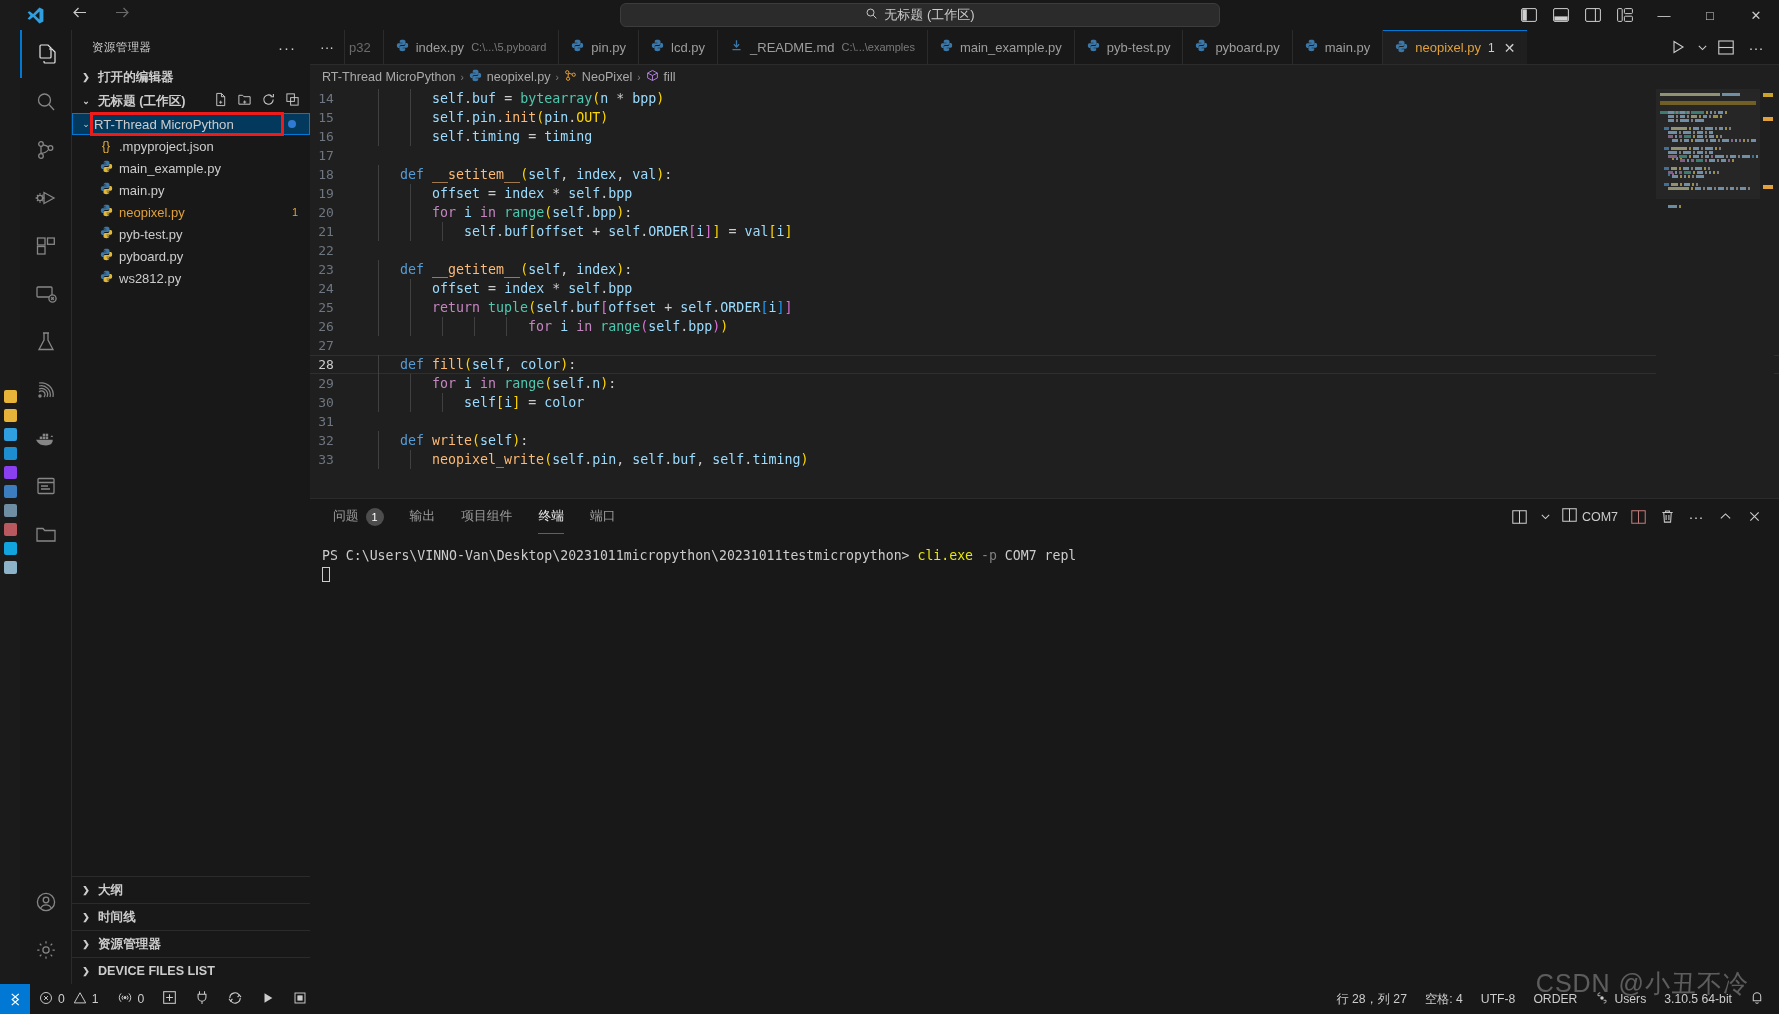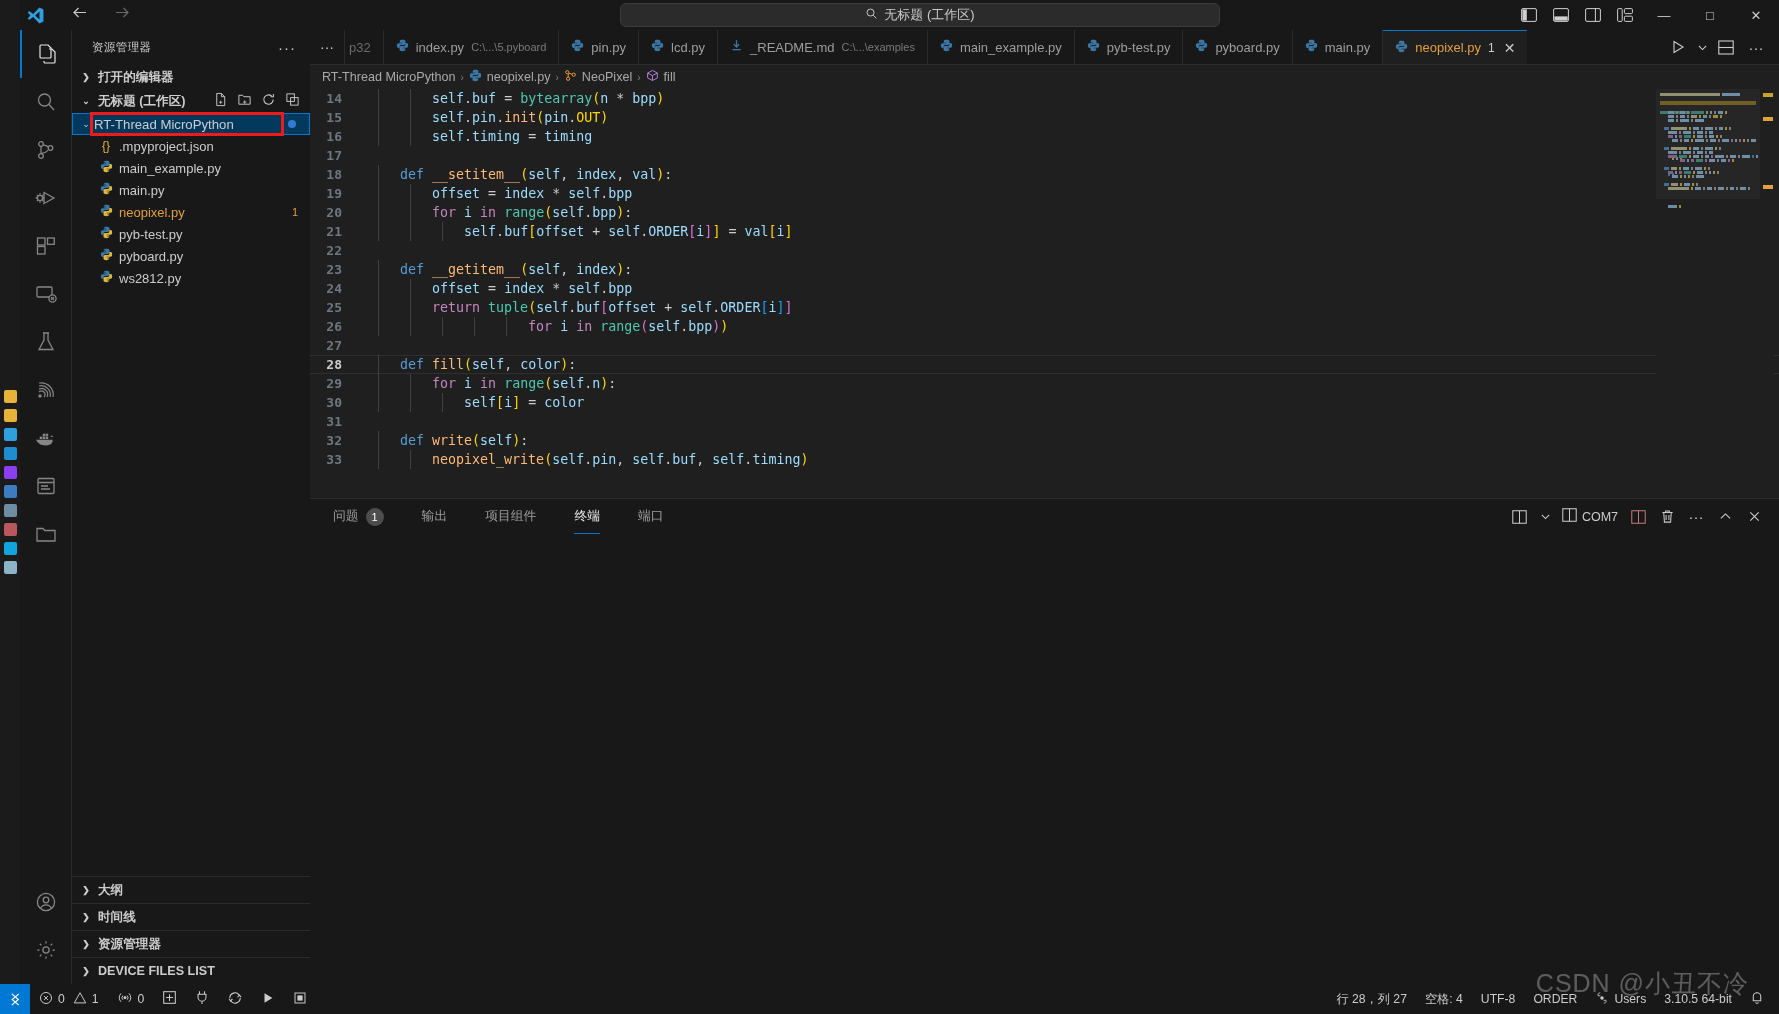--- a/index.html
+++ b/index.html
@@ -86,22 +86,22 @@
     padding-left:12px; font-size:12.6px; color:#a9a9a9; background:#1f1f1f; }
   .bc-sep { color:#808080; font-size:10px; }
   .bc-item { display:flex; align-items:center; gap:5px; }
 
   
   .code-wrap { position:relative; height:468px; background:#1f1f1f; overflow:hidden; }
   .code { font-family:"DejaVu Sans Mono", monospace; font-size:13.3px; line-height:19px;
     white-space:pre; }
   .cl { height:19px; display:flex; align-items:center; position:relative; }
   .cl.current { background:#1f1f1f; box-shadow: inset 0 1px 0 #2f2f2f, inset 0 -1px 0 #2f2f2f; }
-  .ln { width:58px; text-align:right; padding-right:26px; color:#6e7681;
-    font-family:"DejaVu Sans Mono", monospace; font-size:13px; flex:0 0 auto;font-weight:bold; }
+  .ln { width:58px; text-align:center; padding-right:26px; color:#6e7681;
+    font-family:"DejaVu Sans Mono", monospace; font-size:13px; flex:0 0 auto; }
   .cl.current .ln { color:#cccccc; }
   .ctext { flex:1; }
   .igd { display:inline-block; width:0; border-left:1px solid #404040; height:19px;
     vertical-align:top; position:absolute; }
   .minimap { position:absolute; right:19px; top:0; width:104px; height:468px;
     background:#1f1f1f; overflow:hidden; }
   .mm-line { height:3px; margin-bottom:1px; }
   .mm-seg { display:inline-block; height:3px; margin-right:2px; vertical-align:top; }
   .mm-slider { position:absolute; left:0; top:0; width:104px; height:110px; background:rgba(255,255,255,.035); }
   .ov-ruler { position:absolute; right:5px; top:0; width:14px; height:468px; background:#1f1f1f; }
@@ -110,21 +110,21 @@
 
   
   .t-kw { color:#c586c0; } .t-def { color:#569cd6; } .t-fn { color:#fdba74; }
   .t-cls { color:#4ec9b0; } .t-var { color:#9cdcfe; } .t-prop { color:#9cdcfe; }
   .t-punc { color:#cccccc; } .t-br1 { color:#ffd700; } .t-br2 { color:#da70d6; }
   .t-br3 { color:#179fff; } .t-op { color:#cccccc; } .t-self { color:#9cdcfe; }
 
   
   .panel { position:absolute; left:0; right:0; bottom:0; height:486px;
     background:#181818; border-top:1px solid #2b2b2b; }
-  .panel-tabs { height:35px; display:flex; align-items:center; padding-left:12px; gap:16px; }
+  .panel-tabs { height:35px; display:flex; align-items:center; padding-left:12px; gap:4px; }
   .ptab { height:35px; display:flex; align-items:center; gap:7px; padding:0 11px;
     font-size:12.8px; color:#9d9d9d; position:relative; }
   .ptab.active { color:#e7e7e7; }
   .ptab.active::after { content:""; position:absolute; left:11px; right:11px; bottom:0;
     height:1px; background:#0078d4; }
   .pbadge { background:#4d4d4d; color:#fff; border-radius:9px; min-width:18px; height:18px;
     display:inline-flex; align-items:center; justify-content:center; font-size:11px; padding:0 5px; }
   .panel-actions { margin-left:auto; display:flex; align-items:center; gap:3px; padding-right:12px; color:#cccccc; }
   .pa { height:28px; min-width:26px; display:flex; align-items:center; justify-content:center;
     gap:5px; font-size:12.5px; padding:0 4px; }
@@ -673,20 +673,22 @@
               <path d="M2 9 7 4.2 12 9"></path>
             </svg>
         </div>
         <div class="pa">
           <svg width="13" height="13" viewBox="0 0 14 14" fill="none" stroke="#cccccc" stroke-width="1.2">
               <path d="M2.5 2.5 11.5 11.5M11.5 2.5 2.5 11.5"></path>
             </svg>
         </div>
       </div>
     </div>
+    <div class="terminal"><span>PS C:\Users\VINNO-Van\Desktop\20231011micropython\20231011testmicropython&gt; </span><span class="t-cmd">cli.exe</span><span class="t-flag"> -p</span><span> COM7 repl</span>
+<span class="cursor-blk"></span></div>
   </div>
 </div>
 
 <div class="statusbar">
   <div class="sb-remote">
     <svg width="15" height="15" viewBox="0 0 16 16" fill="none" stroke="#ffffff" stroke-width="1.3">
         <path d="M11.5 2 4.5 8l7 6M4 2l7 6-7 6"></path>
       </svg>
   </div>
   <div class="sb-left">

